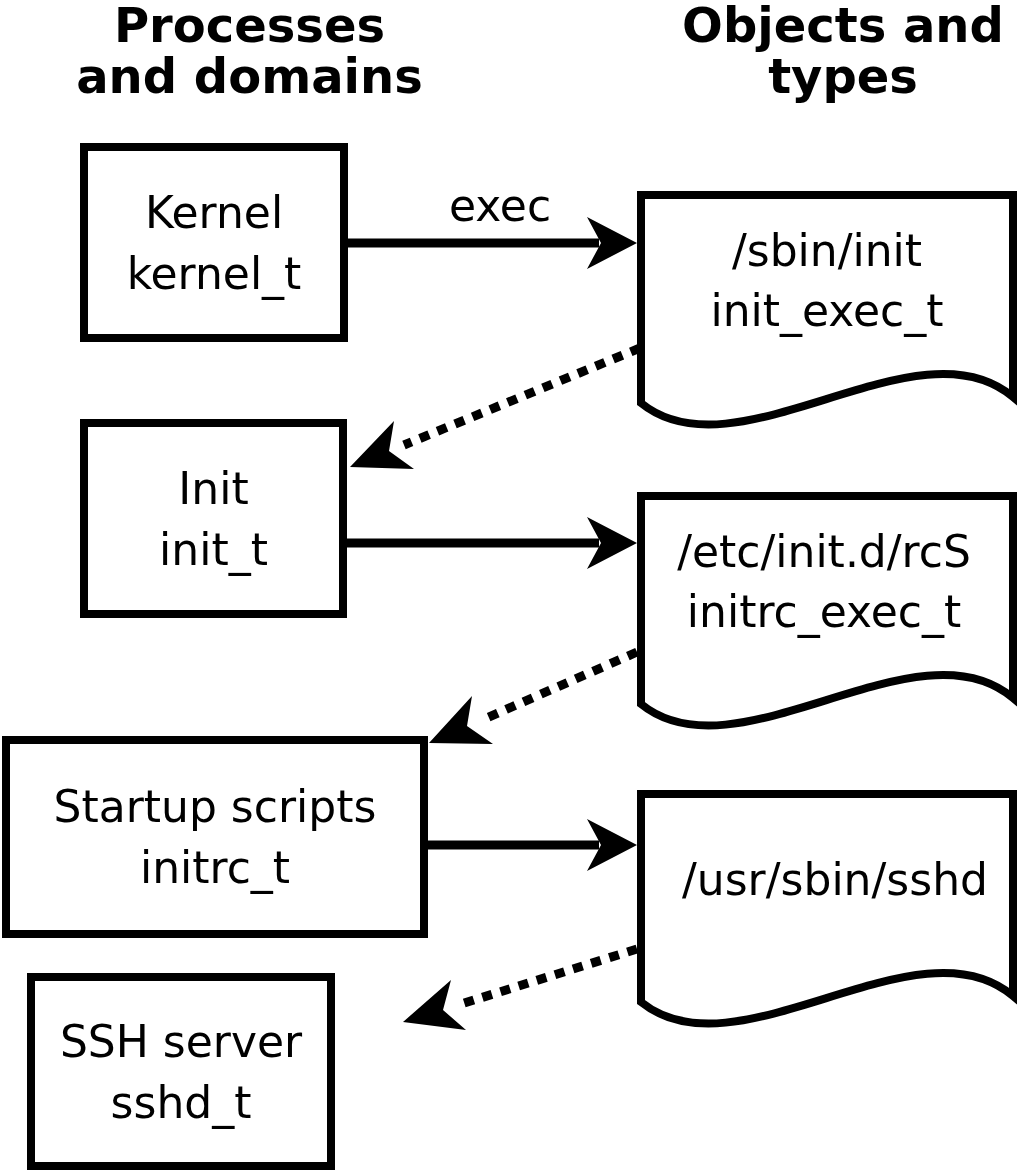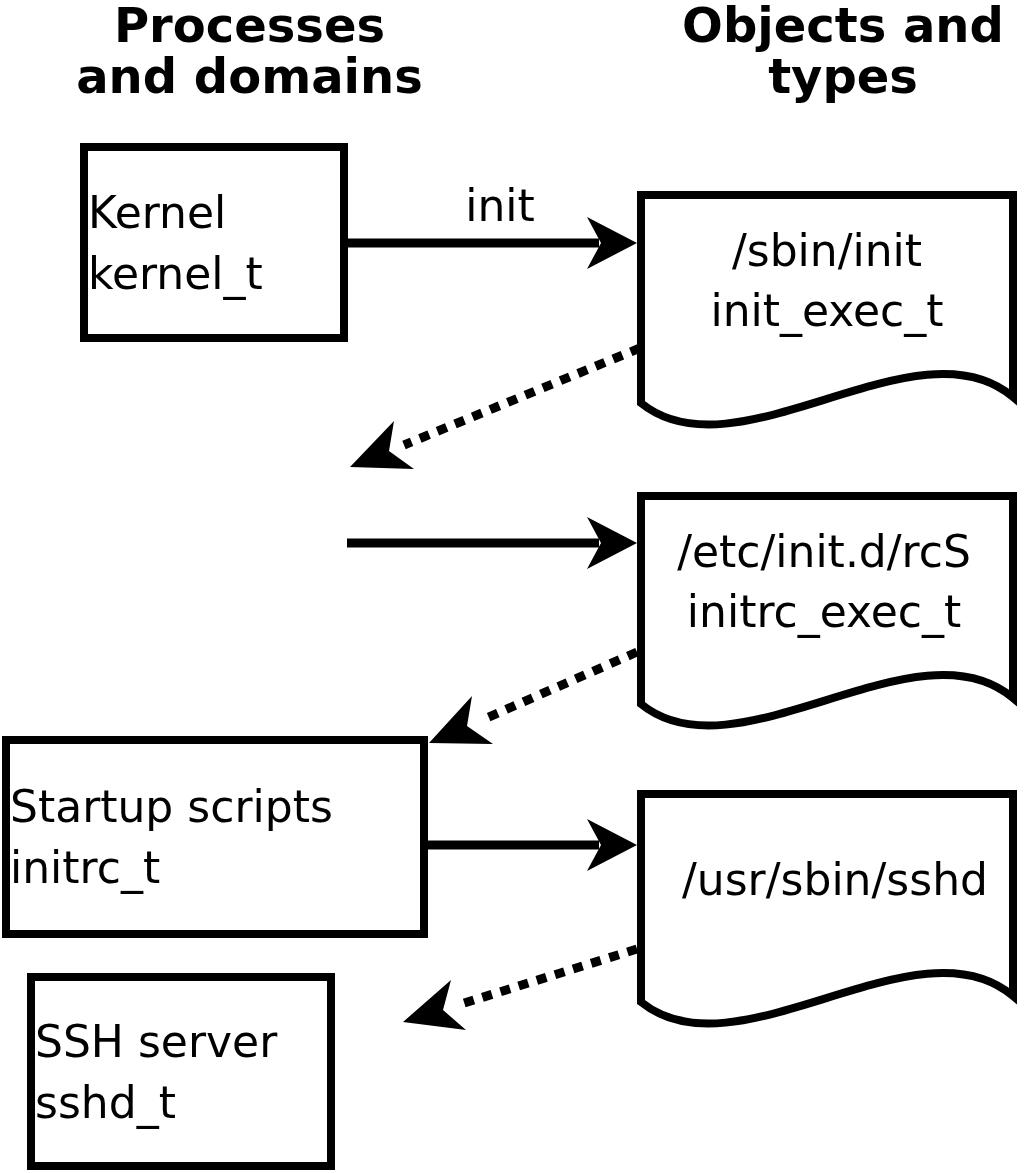--- a/index.html
+++ b/index.html
@@ -31,21 +31,21 @@
     line-height: 51px;
     white-space: nowrap;
   }
   .proc-box {
     position: absolute;
     box-sizing: border-box;
     border: 8px solid #000000;
     background: #ffffff;
     display: flex;
     flex-direction: column;
-    align-items: flex-start;
+    align-items: center;
     justify-content: center;
     font-size: 44px;
     line-height: 61px;
     text-align: center;
   }
   .doc-label {
     position: absolute;
     display: flex;
     flex-direction: column;
     align-items: center;
@@ -120,20 +120,24 @@
   <div class="col-header" style="left:643; top:6; width:400px; left:643px;">
     <div>Objects and</div>
     <div>types</div>
   </div>
 
   <div class="proc-box" style="left:80px; top:143px; width:268px; height:199px;">
     <div>Kernel</div>
     <div>kernel_t</div>
   </div>
 
+  <div class="proc-box" style="left:80px; top:419px; width:267px; height:199px;">
+    <div>Init</div>
+    <div>init_t</div>
+  </div>
 
   <div class="proc-box" style="left:2px; top:695px; width:426px; height:202px;margin-top:41px;">
     <div>Startup scripts</div>
     <div>initrc_t</div>
   </div>
 
   <div class="proc-box" style="left:27px; top:973px; width:308px; height:197px;">
     <div>SSH server</div>
     <div>sshd_t</div>
   </div>
@@ -145,15 +149,15 @@
 
   <div class="doc-label" style="left:634px; top:492px; width:380px; height:180px;">
     <div>/etc/init.d/rcS</div>
     <div>initrc_exec_t</div>
   </div>
 
   <div class="doc-label" style="left:637px; top:790px; width:380px; height:180px;padding-left:8px;">
     <div>/usr/sbin/sshd</div>
   </div>
 
-  <div class="edge-label" style="left:430px; top:184px; width:140px;">init</div>
+  <div class="edge-label" style="left:430px; top:184px; width:140px;">exec</div>
 
 </div>
 
 </body></html>

